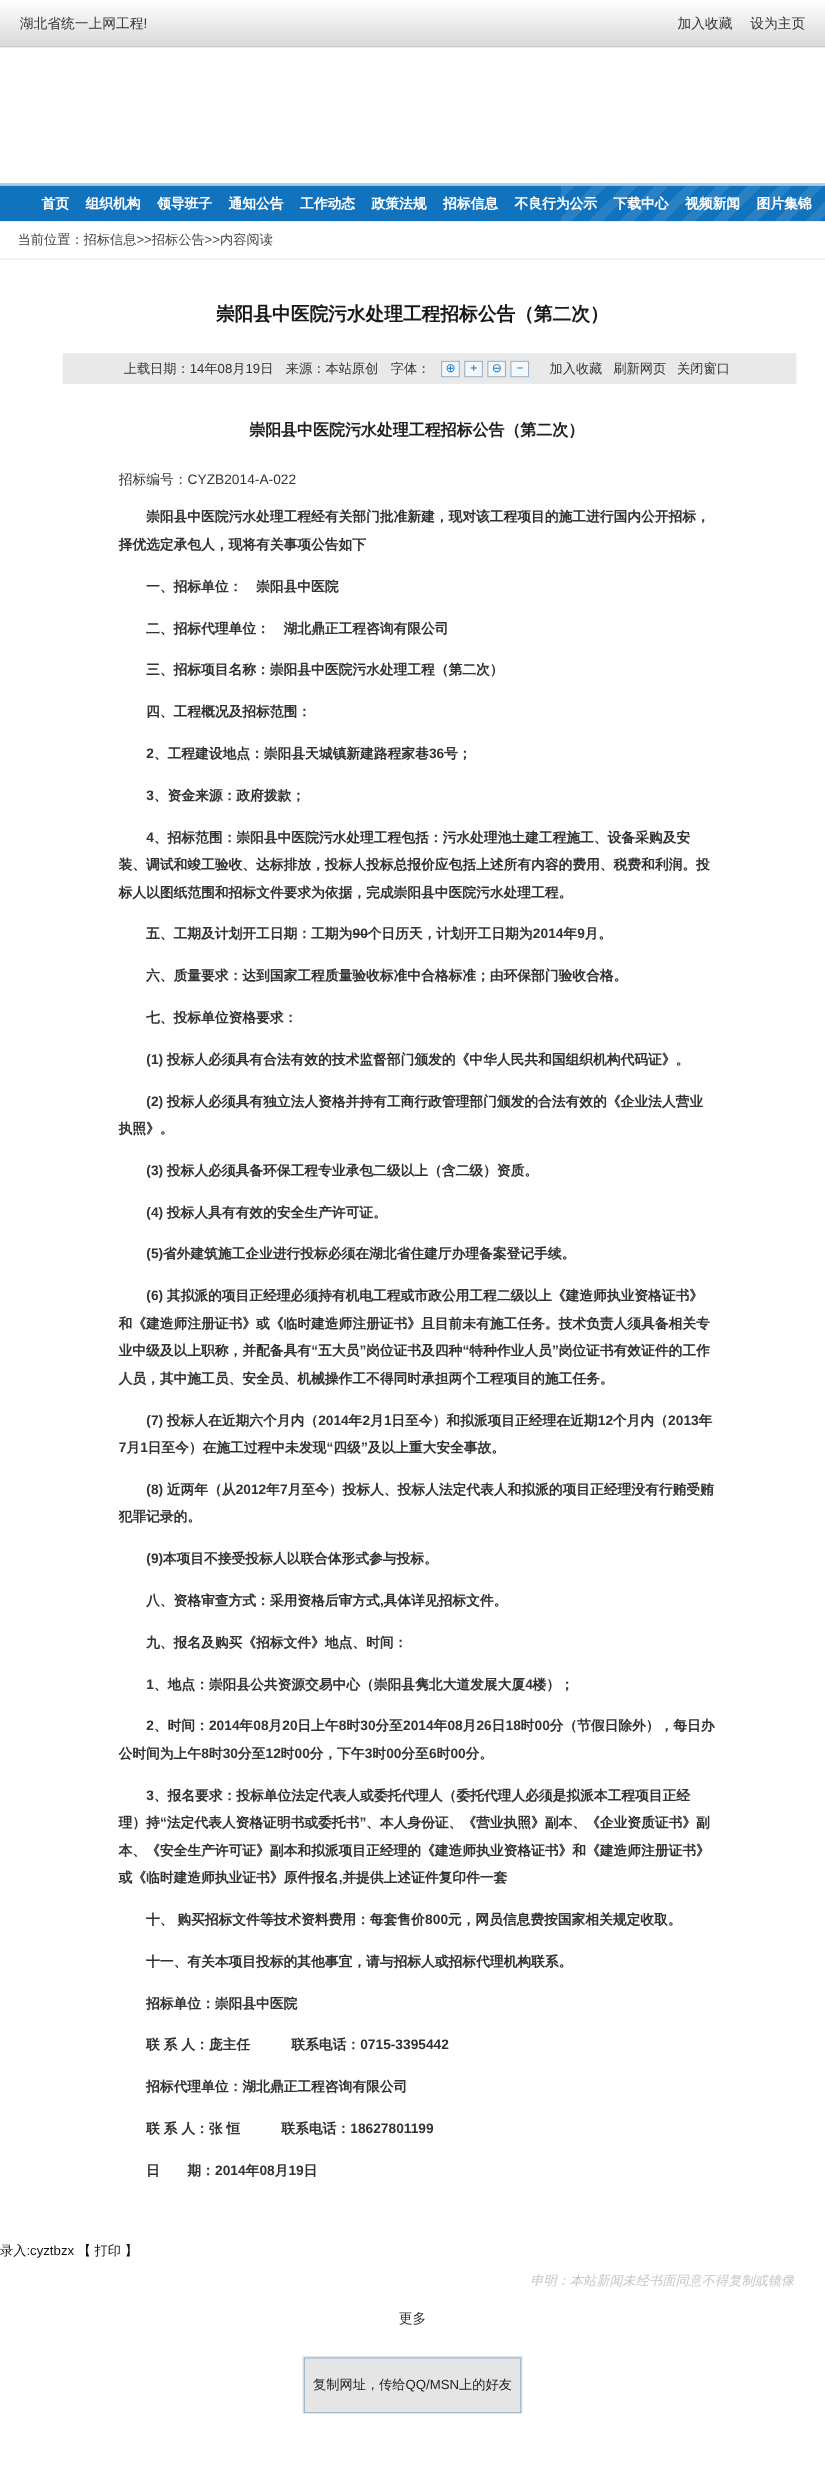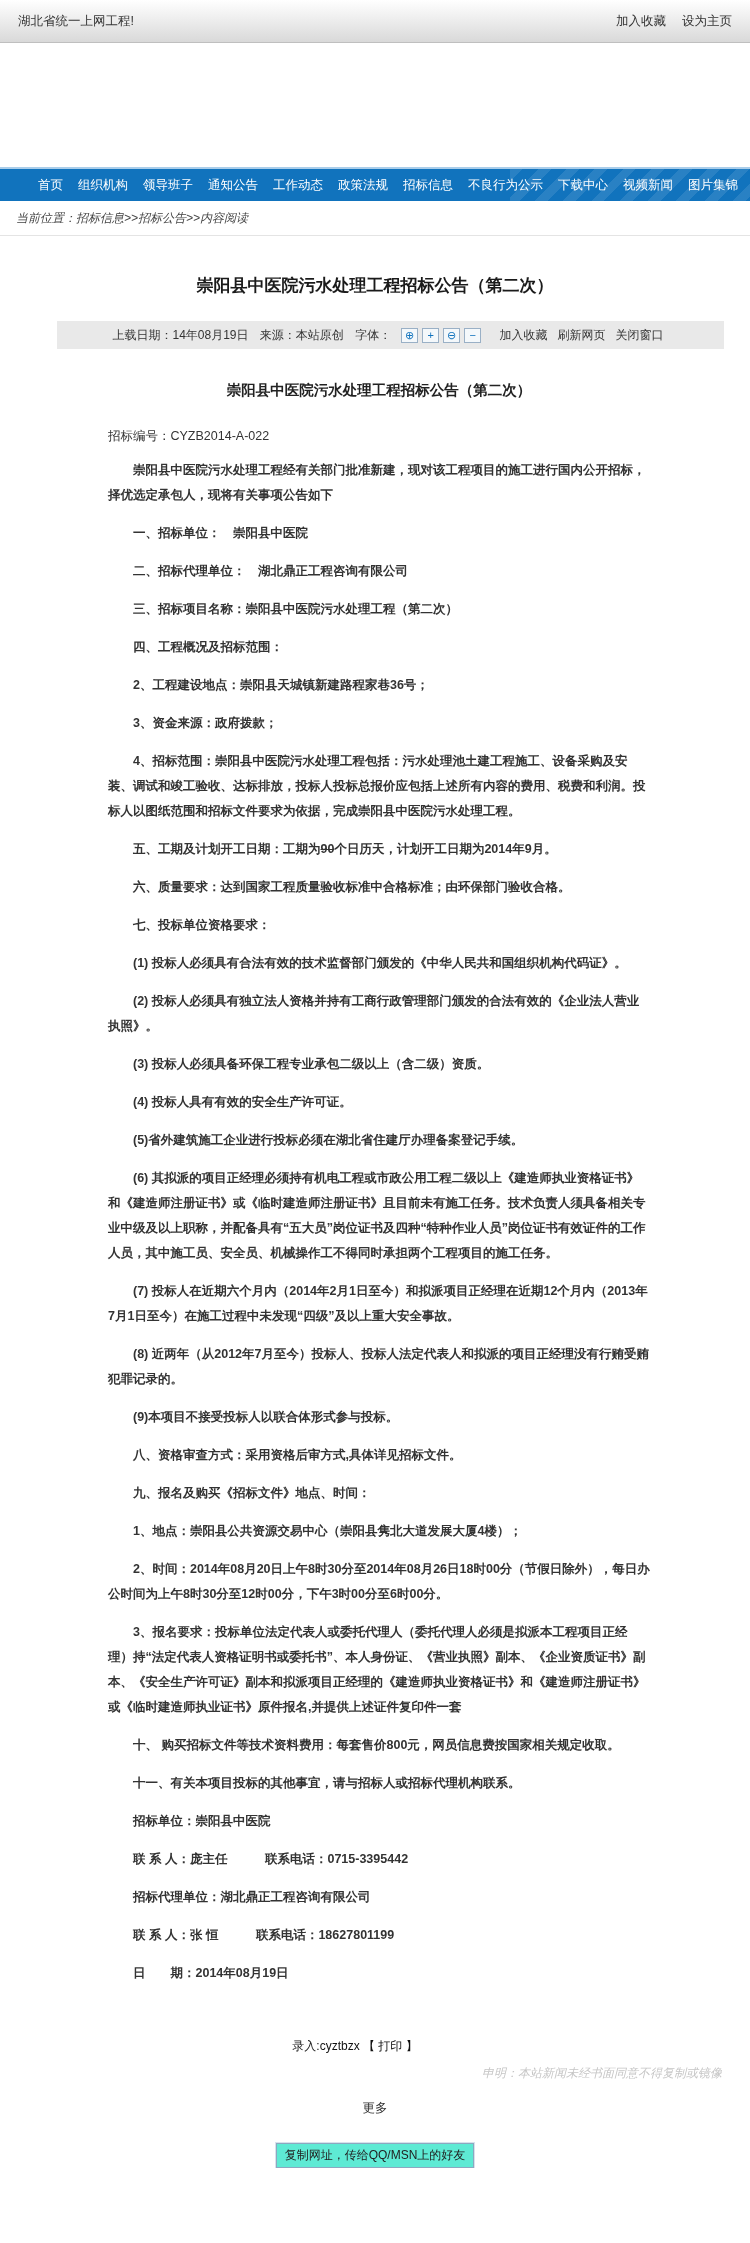--- a/index.html
+++ b/index.html
@@ -8,48 +8,48 @@
   .topbar{height:42px;background:linear-gradient(#ffffff,#d9d9d9);border-bottom:1px solid #bfbfbf;
     display:flex;justify-content:space-between;align-items:center;padding:0 18px;font-size:12.5px;color:#333;}
   .topbar-links a{color:#333;text-decoration:none;margin-left:16px;cursor:pointer;}
   
   .banner-space{height:124px;}
   
   .navbar{position:relative;height:32px;background:#1173bd;border-top:2px solid #a9cdea;
     display:flex;align-items:center;padding-left:38px;overflow:hidden;}
   .navbar::after{content:"";position:absolute;right:0;top:0;bottom:0;width:240px;
     background:repeating-linear-gradient(135deg,rgba(255,255,255,0.10) 0 9px,rgba(255,255,255,0) 9px 20px);}
-  .nav-link{color:#fff;font-weight:normal;font-size:12.5px;text-decoration:none;margin-right:15px;white-space:nowrap;z-index:1;cursor:pointer;}
+  .nav-link{color:#fff;font-weight:bold;font-size:12.5px;text-decoration:none;margin-right:15px;white-space:nowrap;z-index:1;cursor:pointer;}
   
-  .breadcrumb{height:34px;line-height:34px;padding-left:16px;font-size:12px;color:#444;border-bottom:1px solid #e4e4e4;font-style:italic;}
+  .breadcrumb{height:34px;line-height:34px;padding-left:16px;font-size:12px;color:#444;border-bottom:1px solid #e4e4e4;}
   
   .page-title{margin:38px 0 0;text-align:center;font-family:"Liberation Serif","DejaVu Serif",serif;
     font-size:17px;font-weight:bold;color:#1a1a1a;}
   
   .meta-bar{margin:24px 26px 0 57px;height:28px;line-height:28px;background:#e9e9e9;
     text-align:center;font-size:12px;color:#333;white-space:nowrap;}
   .meta-bar span{margin:0 4px;}
   .font-btn{display:inline-block;width:17px;height:15px;line-height:13px;margin:0 2px;padding:0;
     border:1px solid #9ab0c6;background:#f4f8fb;color:#1173bd;font-size:11px;vertical-align:middle;cursor:pointer;}
   .meta-link{color:#333;text-decoration:none;margin:0 5px;cursor:pointer;}
   
   .article{padding:26px 100px 0 108px;font-size:12.5px;color:#333;}
   .article-heading{text-align:center;font-weight:bold;font-size:14.5px;color:#222;margin:6px 0 0;}
   .bid-no{text-align:left;margin:28px 0 6px;font-size:12.5px;}
   .para{text-indent:2em;line-height:25px;margin:13px 0;font-weight:bold;}
   .strike{text-decoration:line-through;}
   
-  .entry-line{margin:52px 40px 0 0;text-align:center;font-size:12px;color:#111;}
+  .entry-line{margin:52px 40px 0 0;text-align:left;font-size:12px;color:#111;}
   .entry-line a{color:#111;text-decoration:none;cursor:pointer;}
   .disclaimer{margin:10px 28px 0 0;text-align:right;font-size:12px;color:#c6c6c6;font-style:italic;}
   .more{margin-top:18px;text-align:center;font-size:12.5px;}
   .more a{color:#333;text-decoration:none;cursor:pointer;}
   .share-wrap{text-align:center;margin-top:26px;}
-  .share-button{font-size:12px;color:#222;background:#5eead4;border:1px solid #8ca8c0;
-    outline:1px solid #d7e2ec;padding:3px 8px;cursor:pointer;}
+  .share-button{font-size:12px;color:#222;background:#e5e5e5;border:1px solid #8ca8c0;
+    outline:1px solid #d7e2ec;padding:16px 8px;cursor:pointer;}
 </style>
 </head>
 <body>
 
 <div class="topbar">
   <span>湖北省统一上网工程!</span>
   <span class="topbar-links"><a>加入收藏</a><a>设为主页</a></span>
 </div>
 
 <div class="banner-space"></div>

